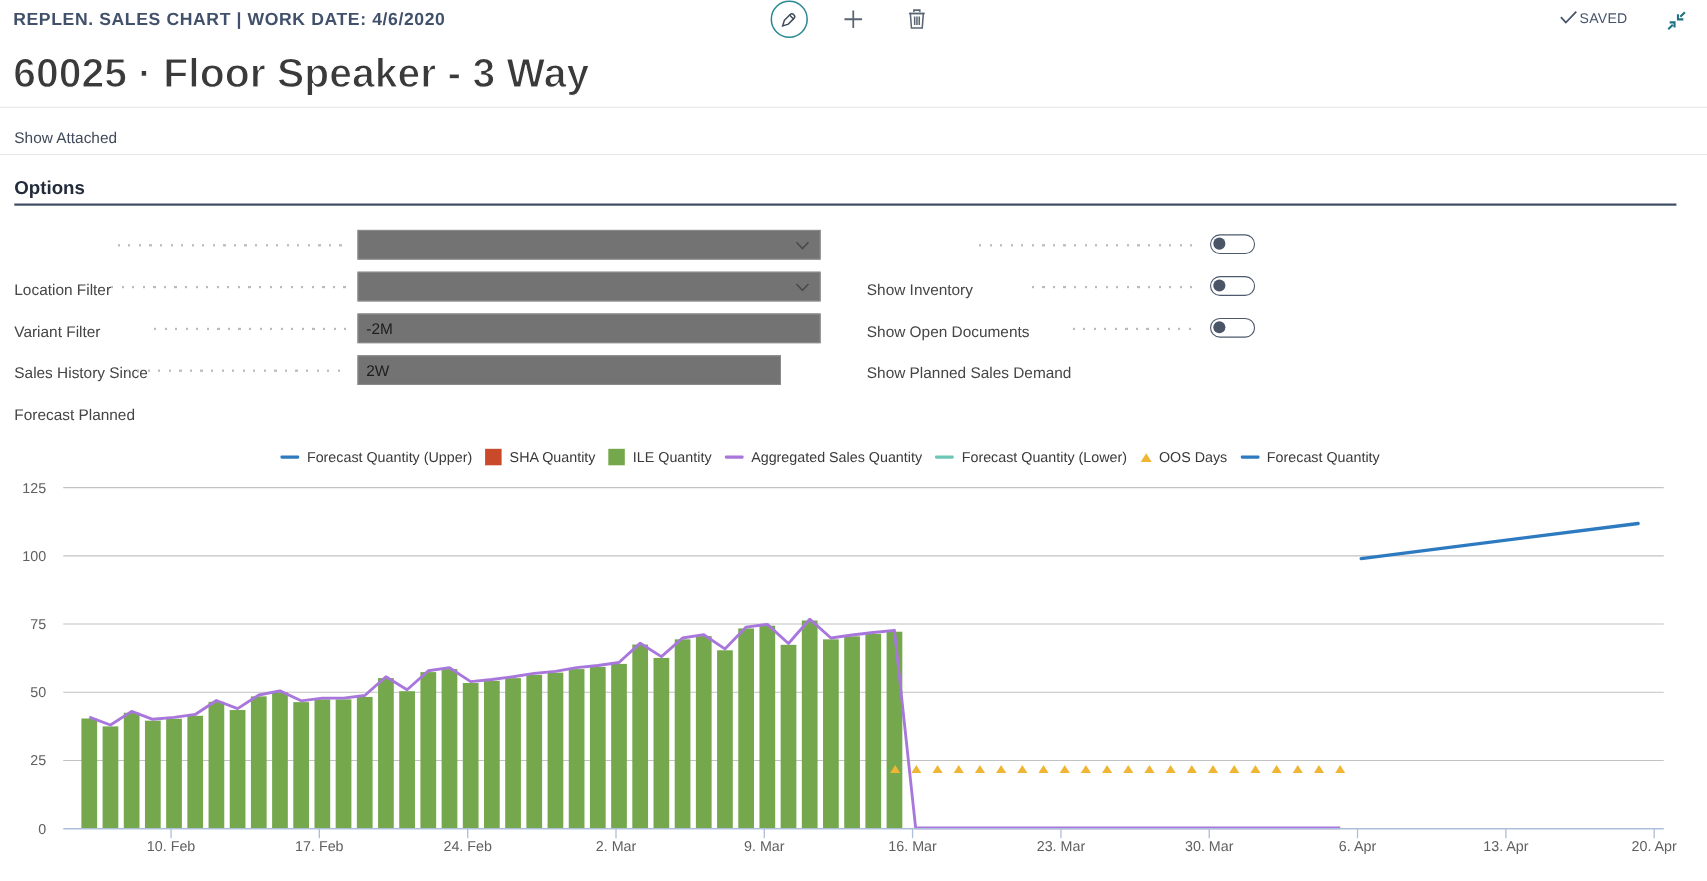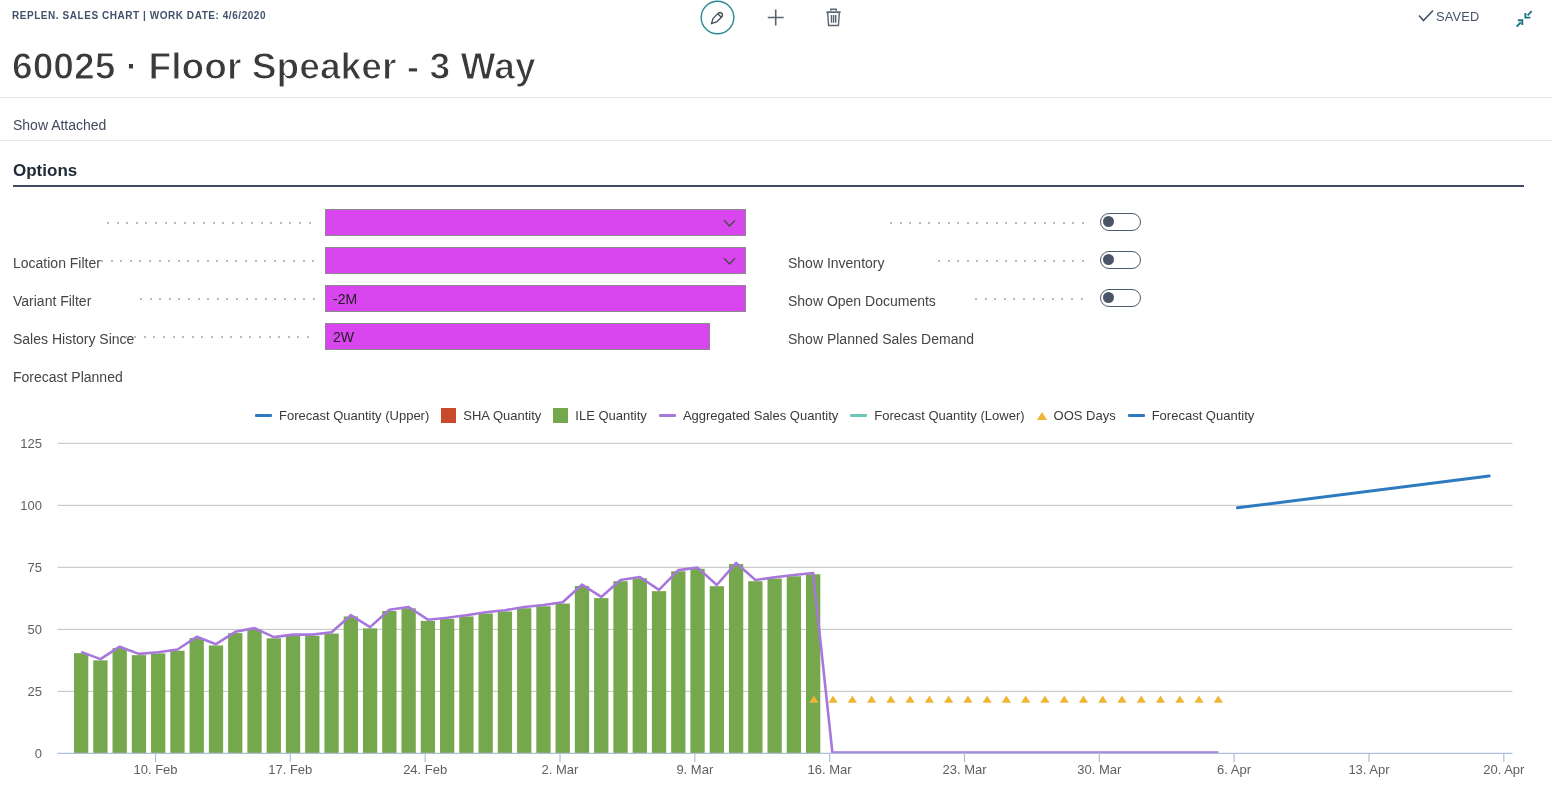--- a/index.html
+++ b/index.html
@@ -1,26 +1,26 @@
 <!DOCTYPE html>
 <html><head>
 <meta charset="utf-8">
 <style>
 * { margin:0; padding:0; box-sizing:border-box; }
 html,body { width:1552px; height:801px; background:#fff; font-family:"Liberation Sans", sans-serif; overflow:hidden; }
 .abs { position:absolute; }
-#caption { left:12px; top:10px; font-size:10px; font-weight:bold; color:#42516b; letter-spacing:0.55px; }
+#caption { left:12px; top:10px; font-size:16px; font-weight:bold; color:#42516b; letter-spacing:0.55px; }
 #title { left:12px; top:45px; font-size:37.2px; font-weight:700; color:#3a3a3a; letter-spacing:0px; -webkit-text-stroke:1.1px #fff; }
 .hline { left:0; width:1552px; height:1px; background:#e8e8e8; }
 #showatt { left:13px; top:117px; font-size:14px; color:#404a5a; }
 #options { left:13px; top:161px; font-size:17px; font-weight:bold; color:#212b3a; }
 #optline { left:13px; top:185px; width:1511px; height:2px; background:#3e4d63; }
 .flabel { font-size:14px; color:#454545;margin-top:40px; }
 .leader { height:2px; background-image:repeating-linear-gradient(90deg,#b9b9b9 0 2px,transparent 2px 9.6px); }
-.fbox { border:1px solid #8a8a8a; background:#d946ef; height:27px; }
+.fbox { border:1px solid #8a8a8a; background:#737373; height:27px; }
 .fval { font-size:14px; color:#1d1d1d; padding:5px 0 0 7px; }
 .toggle { width:41px; height:18px; border:1.5px solid #4d596d; border-radius:9px; background:#fff; }
 .knob { position:absolute; left:2px; top:1.9px; width:11.3px; height:11.3px; border-radius:50%; background:#4a5568; }
 .legend { left:255px; top:408px; display:flex; align-items:center; gap:12px; font-size:13px; color:#3a3a3a; }
 .litem { display:flex; align-items:center; gap:7px; white-space:nowrap; }
 .ldash { width:17px; height:3px; border-radius:1px; }
 .lsq { width:15px; height:15px; }
 .ltri { width:0; height:0; border-left:5px solid transparent; border-right:5px solid transparent; border-bottom:8.5px solid #f0b534; }
 </style>
 </head>

